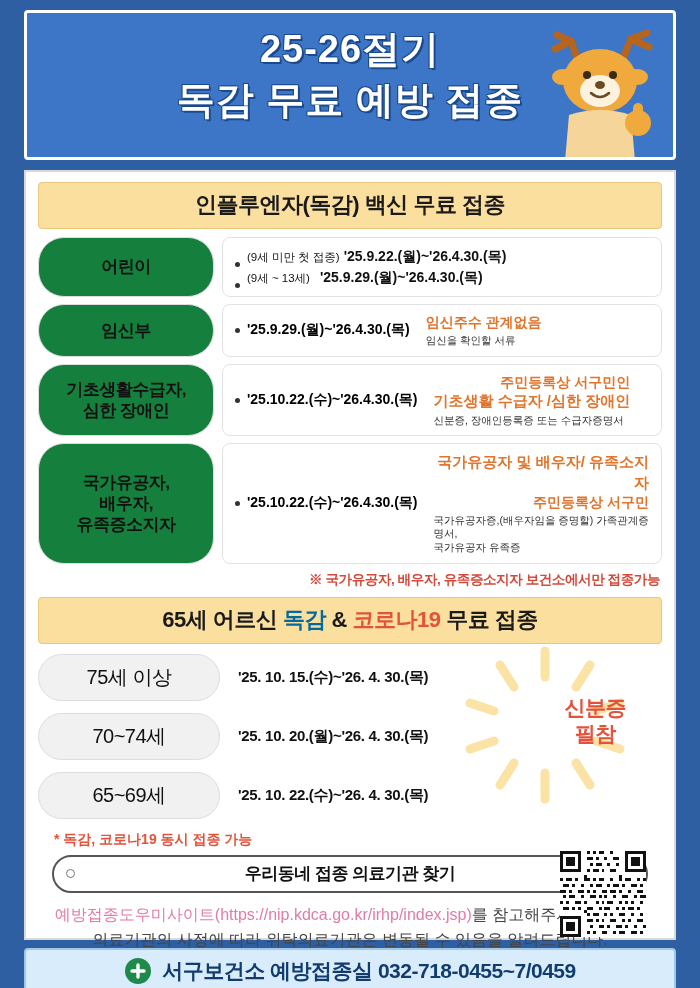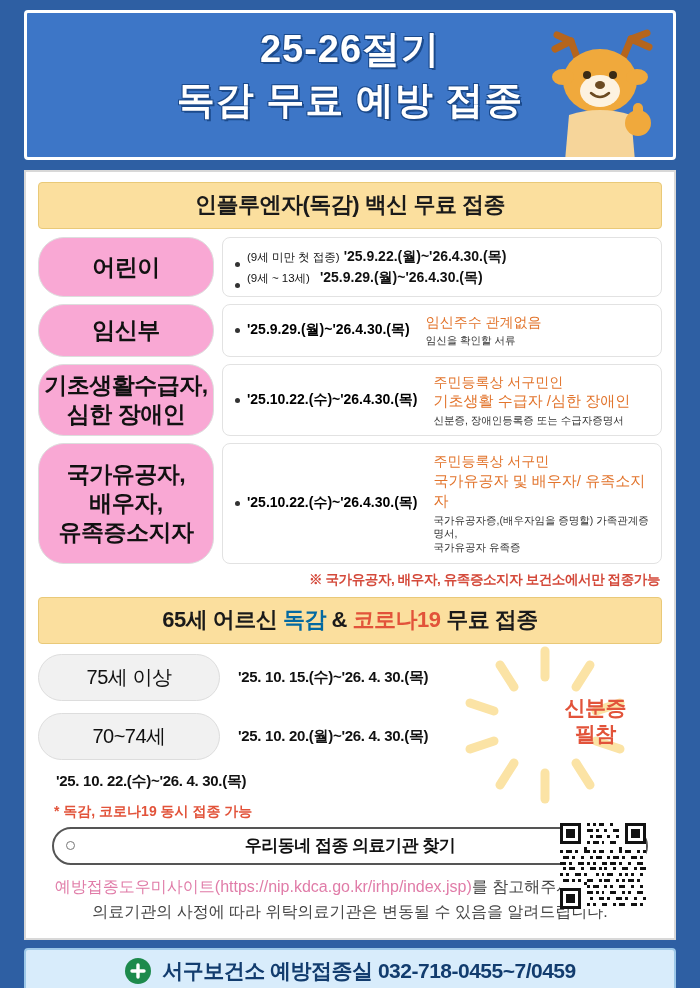--- a/index.html
+++ b/index.html
@@ -71,28 +71,28 @@
 
   .rows{margin-top:8px;}
   .row{
     display:flex;
     align-items:stretch;
     margin-bottom:7px;
   }
   .row-label{
     width:176px;
     flex:0 0 176px;
-    background:#f9a8d4;
+    background:#15803d;
     border:1px solid #dddddd;
     border-radius:26px;
     display:flex;
     align-items:center;
     justify-content:center;
     text-align:center;
-    font-size:23px;
+    font-size:17px;
     font-weight:bold;
     color:#111;
     line-height:1.25;
     padding:6px 4px;
     box-sizing:border-box;
     letter-spacing:-0.5px;
   }
   .row-body{
     flex:1;
     margin-left:8px;
@@ -115,21 +115,21 @@
     margin:7px 7px 0 0;
     flex:0 0 5px;
   }
   .bl-pre{font-size:11.5px;font-weight:normal;margin-right:4px;}
   .bl-pre2{font-size:11.5px;font-weight:normal;margin-right:10px;}
   .date-strong{font-weight:bold;font-size:14px;}
 
   .two-col{display:flex;align-items:center;width:100%;}
   .two-col .left{flex:0 0 auto;display:flex;align-items:flex-start;}
   .two-col .right{margin-left:16px;}
-  .r-orange{color:#e2742c;font-weight:normal;font-size:14px;line-height:1.35;}
+  .r-orange{color:#e2742c;font-weight:bold;font-size:14px;line-height:1.35;text-align:right;}
   .r-orange.big{font-size:15px;}
   .r-sub{color:#333;font-size:10.5px;margin-top:2px;line-height:1.3;}
 
   .note{
     color:#d4493a;
     font-size:13.5px;
     font-weight:bold;
     text-align:right;
     margin:2px 2px 8px 0;
     letter-spacing:-0.4px;
@@ -307,22 +307,22 @@
 배우자,
 유족증소지자</span>
         </div>
         <div class="row-body">
           <div class="two-col">
             <div class="left">
               <span class="dot"></span>
               <span class="date-strong">'25.10.22.(수)~'26.4.30.(목)</span>
             </div>
             <div class="right">
+              <div class="r-orange big">국가유공자 및 배우자/ 유족소지자</div>
               <div class="r-orange">주민등록상 서구민</div>
-              <div class="r-orange big">국가유공자 및 배우자/ 유족소지자</div>
               <div class="r-sub" style="white-space:pre-line;">국가유공자증,(배우자임을 증명할) 가족관계증명서,
 국가유공자 유족증</div>
             </div>
           </div>
         </div>
       </div>
 
     </div>
 
     <div class="note">※ 국가유공자, 배우자, 유족증소지자 보건소에서만 접종가능</div>
@@ -355,20 +355,21 @@
       <div class="rows2">
         <div class="row2">
           <div class="row2-label">75세 이상</div>
           <div class="row2-date">'25. 10. 15.(수)~'26. 4. 30.(목)</div>
         </div>
         <div class="row2">
           <div class="row2-label">70~74세</div>
           <div class="row2-date">'25. 10.  20.(월)~'26. 4. 30.(목)</div>
         </div>
         <div class="row2">
+          <div class="row2-label">65~69세</div>
           <div class="row2-date">'25. 10. 22.(수)~'26. 4. 30.(목)</div>
         </div>
       </div>
 
       <div class="simul">* 독감, 코로나19 동시 접종 가능</div>
 
       <div class="finder">
         <span class="hole l"></span>
         <span>우리동네 접종 의료기관 찾기</span>
         <span class="hole r"></span>

